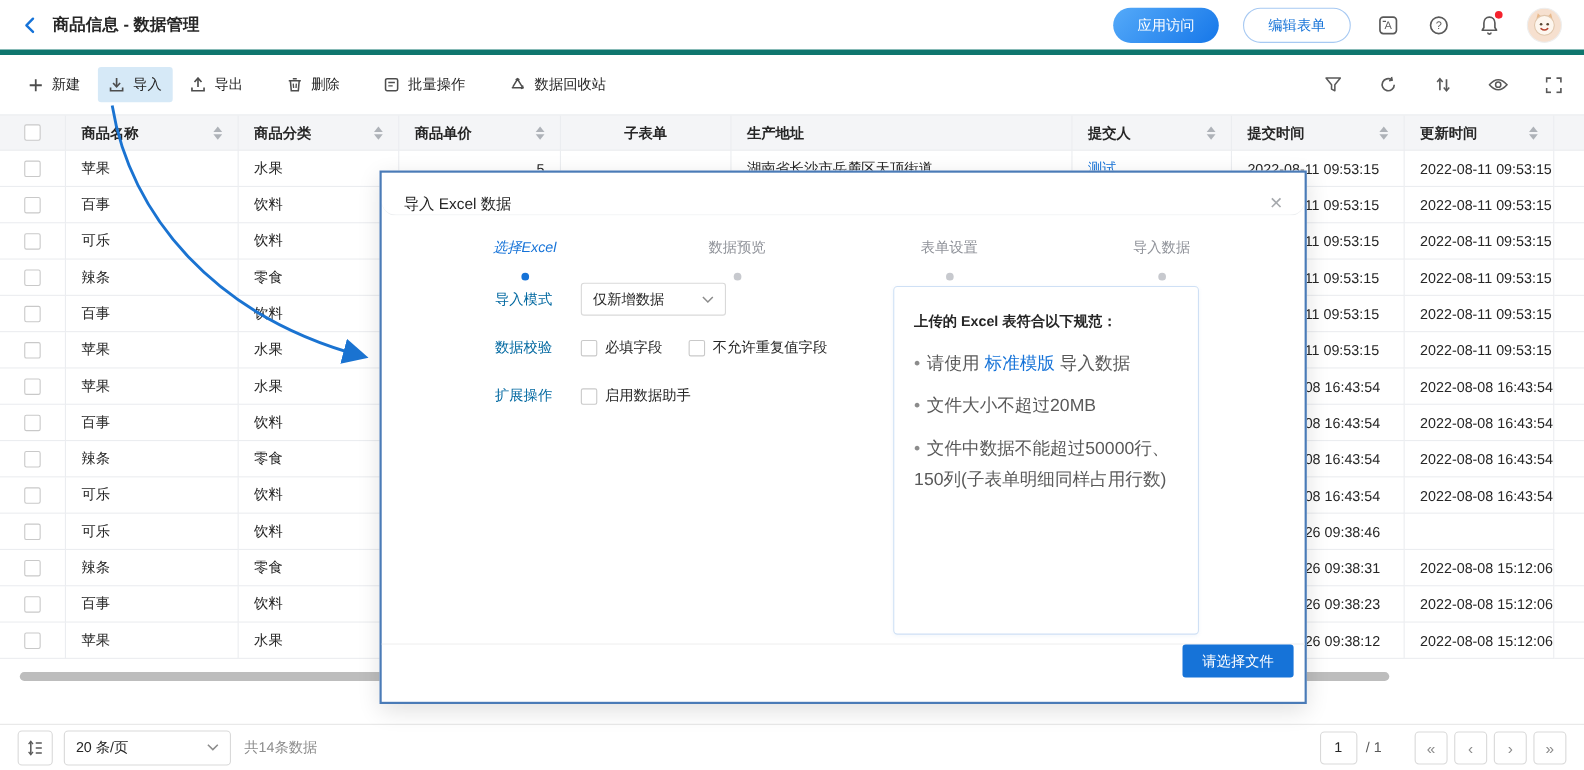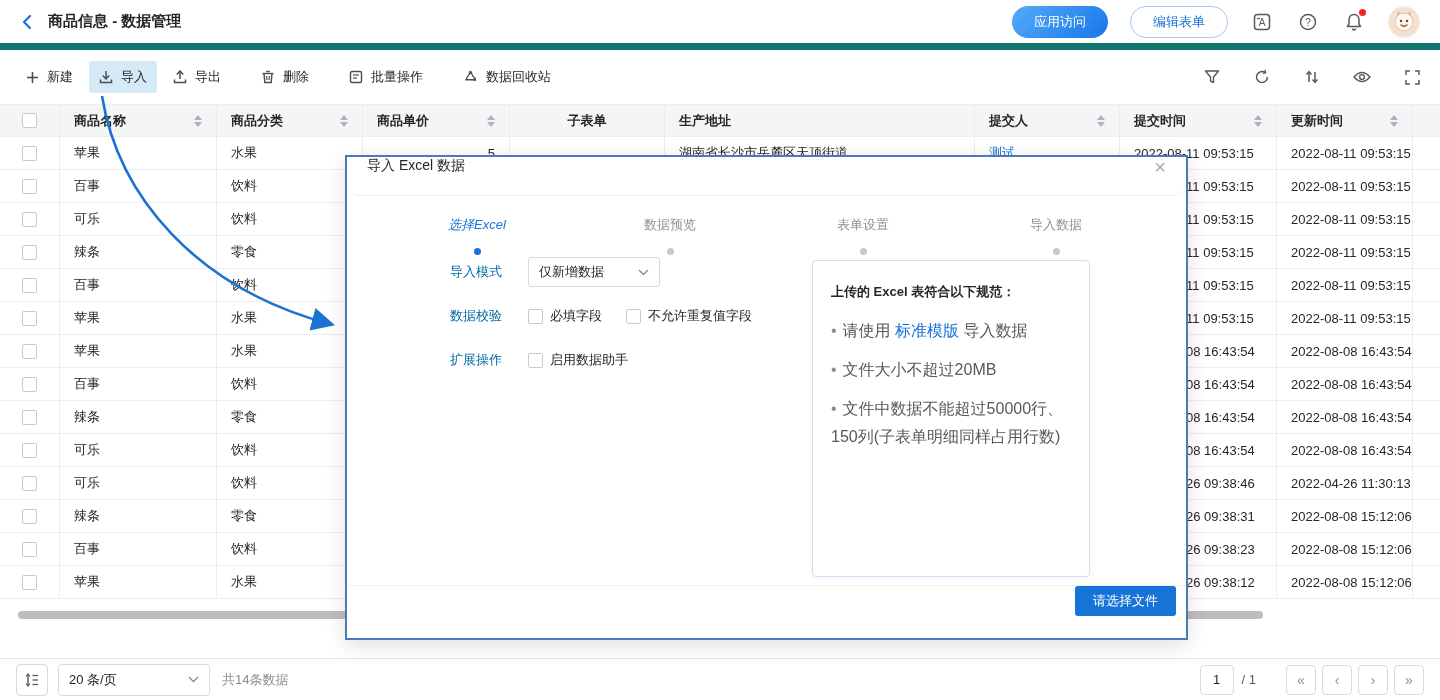--- a/index.html
+++ b/index.html
@@ -2,21 +2,21 @@
 <html><head>
 <meta charset="utf-8">
 <style>
   * { margin:0; padding:0; box-sizing:border-box; }
   html,body { width:1440px; height:700px; overflow:hidden; background:#fff;
     font-family:"Liberation Sans","DejaVu Sans",sans-serif; font-size:13px; color:#262626; }
   .app { position:relative; width:1440px; height:700px; background:#fff; }
 
   
   .topbar { position:absolute; top:0; left:0; right:0; height:50px; background:#fff;
-    border-bottom:7px solid #0f766e; display:flex; align-items:center; padding:0 20px; z-index:10; }
+    border-bottom:5px solid #0f766e; display:flex; align-items:center; padding:0 20px; z-index:10; }
   .back-btn { display:flex; align-items:center; cursor:pointer; margin-right:14px; }
   .page-title { font-size:15px; font-weight:bold; color:#262626; }
   .topbar-right { margin-left:auto; display:flex; align-items:center; gap:22px; }
   .pill { height:32px; border-radius:16px; padding:0 22px; display:flex; align-items:center;
     font-size:13px; cursor:pointer; }
   .pill-primary { background:linear-gradient(135deg,#55aaf9,#1677e9); color:#fff; border:none; }
   .pill-outline { background:#fff; color:#1673d8; border:1px solid #a7c9f2; }
   .icon-btn { position:relative; width:24px; height:24px; display:flex; align-items:center;
     justify-content:center; cursor:pointer; color:#595959; }
   .red-dot { position:absolute; top:-1px; right:0; width:7px; height:7px; border-radius:50%; background:#f5222d; }
@@ -65,21 +65,21 @@
   .pager { margin-left:auto; display:flex; align-items:center; gap:6px; }
   .page-input { width:34px; height:30px; border:1px solid #d9d9d9; border-radius:4px; text-align:center;
     font-size:13px; color:#262626; font-family:inherit; }
   .page-total { color:#595959; margin:0 6px 0 2px; }
   .nav-btn { width:30px; height:30px; border:1px solid #d9d9d9; border-radius:4px; background:#fff;
     color:#8c8c8c; font-size:14px; display:flex; align-items:center; justify-content:center; cursor:pointer; }
 
   
   .modal { position:absolute; left:345px; top:155px; width:843px; height:485px; background:#fff;
     border:2px solid #4a7bb7; box-shadow:0 6px 20px rgba(0,0,0,.12); z-index:50; }
-  .modal-header { height:39px; display:flex; align-items:flex-start; padding:0 20px; border-bottom:1px solid #eceef0;border-radius:13px; }
+  .modal-header { height:39px; display:flex; align-items:flex-end; padding:0 20px; border-bottom:1px solid #eceef0;border-radius:13px; }
   .modal-title { font-size:14px; color:#262626; }
   .modal-close { margin-left:auto; font-size:20px; color:#a6a9ad; cursor:pointer; line-height:1; }
   .steps { display:flex; justify-content:space-between; padding:20px 70px 0 70px; }
   .step { width:120px; display:flex; flex-direction:column; align-items:center; gap:14px; }
   .step-label { color:#8f9299; font-size:13px; }
   .step-dot { width:7px; height:7px; border-radius:50%; background:#c7c9ce; }
   .step.active .step-label { color:#1673d8;font-style:italic; }
   .step.active .step-dot { background:#1673d8; }
   .modal-form { position:absolute; left:103px; top:100px; }
   .form-row { display:flex; align-items:center; margin-bottom:14px; height:30px; }
@@ -434,21 +434,20 @@
     <div class="td cb-cell">
             <span class="checkbox"></span>
           </div>
     <div class="td">可乐</div>
     <div class="td">饮料</div>
     <div class="td num"></div>
     <div class="td center"></div>
     <div class="td"></div>
     <div class="td link-cell"></div>
     <div class="td">2022-04-26 09:38:46</div>
-    <div class="td">2022-04-26 11:30:13</div>
     <div class="td"></div>
   </div>
         <div class="tr">
     <div class="td cb-cell">
             <span class="checkbox"></span>
           </div>
     <div class="td">辣条</div>
     <div class="td">零食</div>
     <div class="td num"></div>
     <div class="td center"></div>

